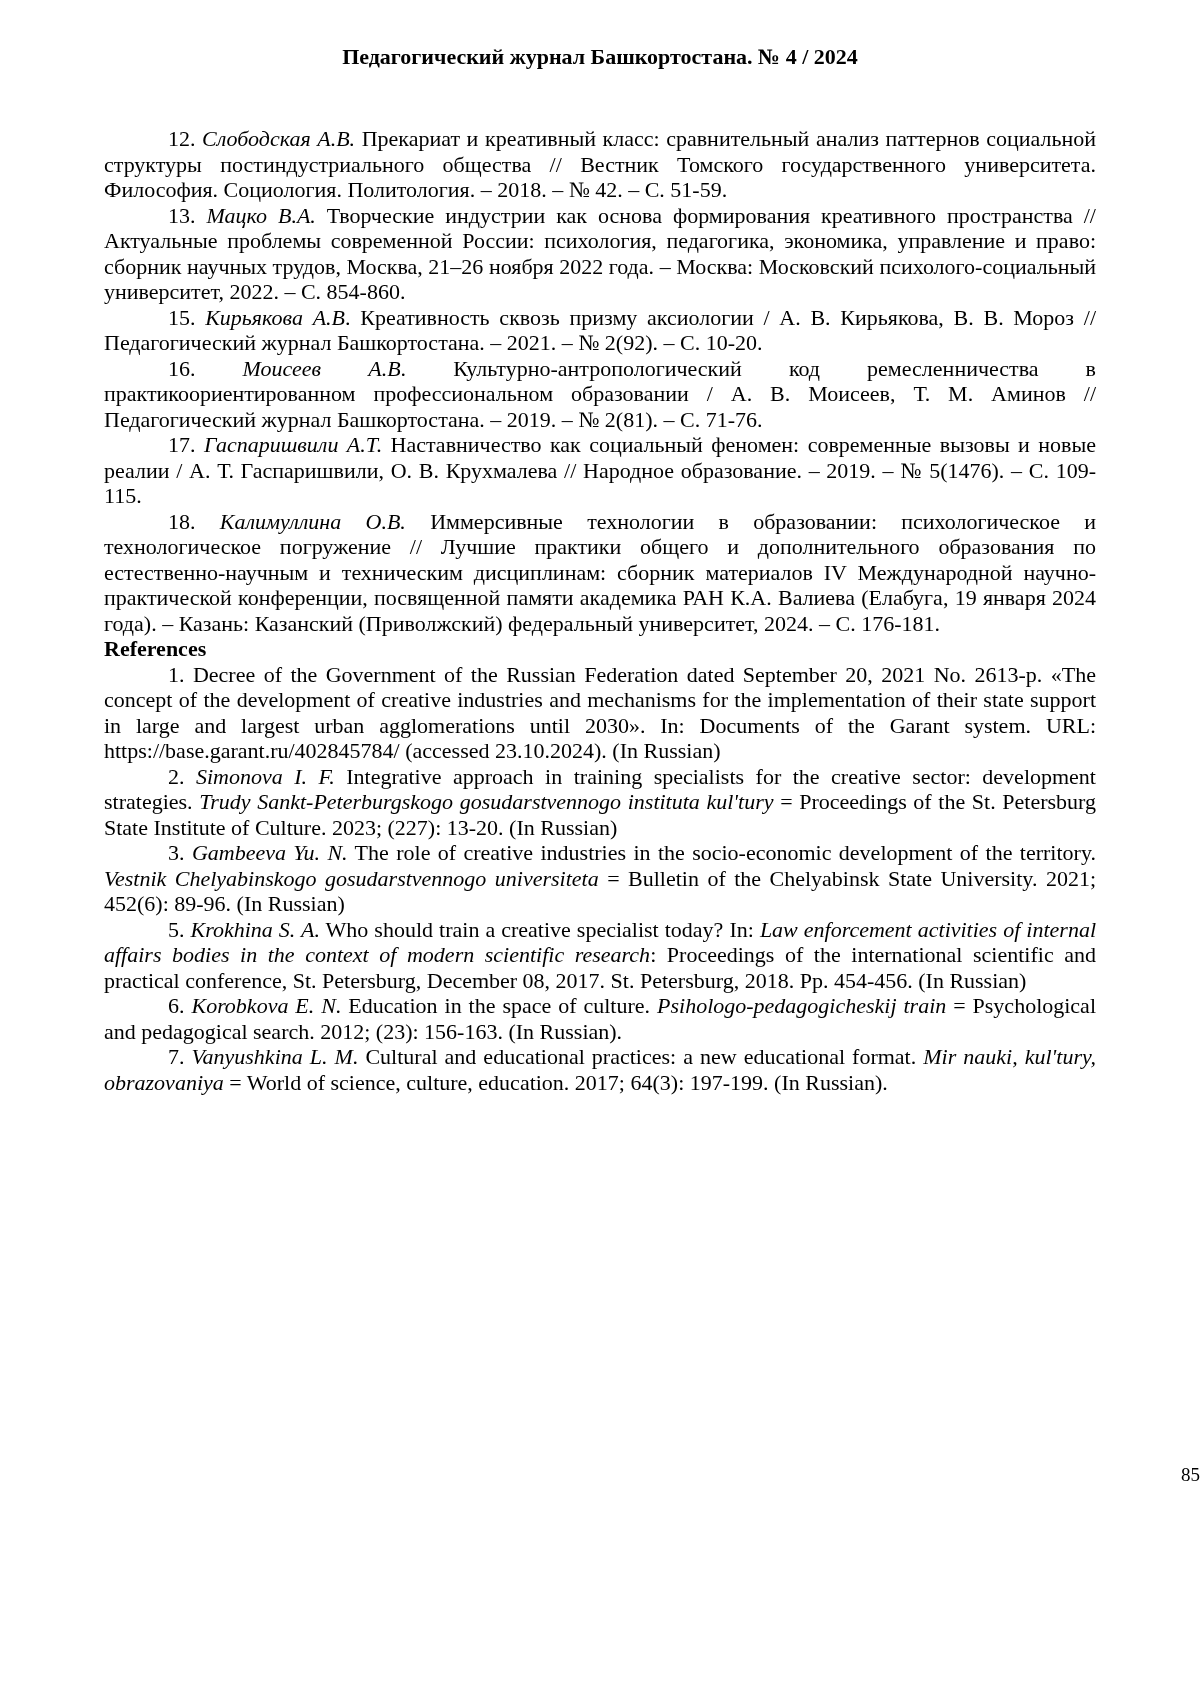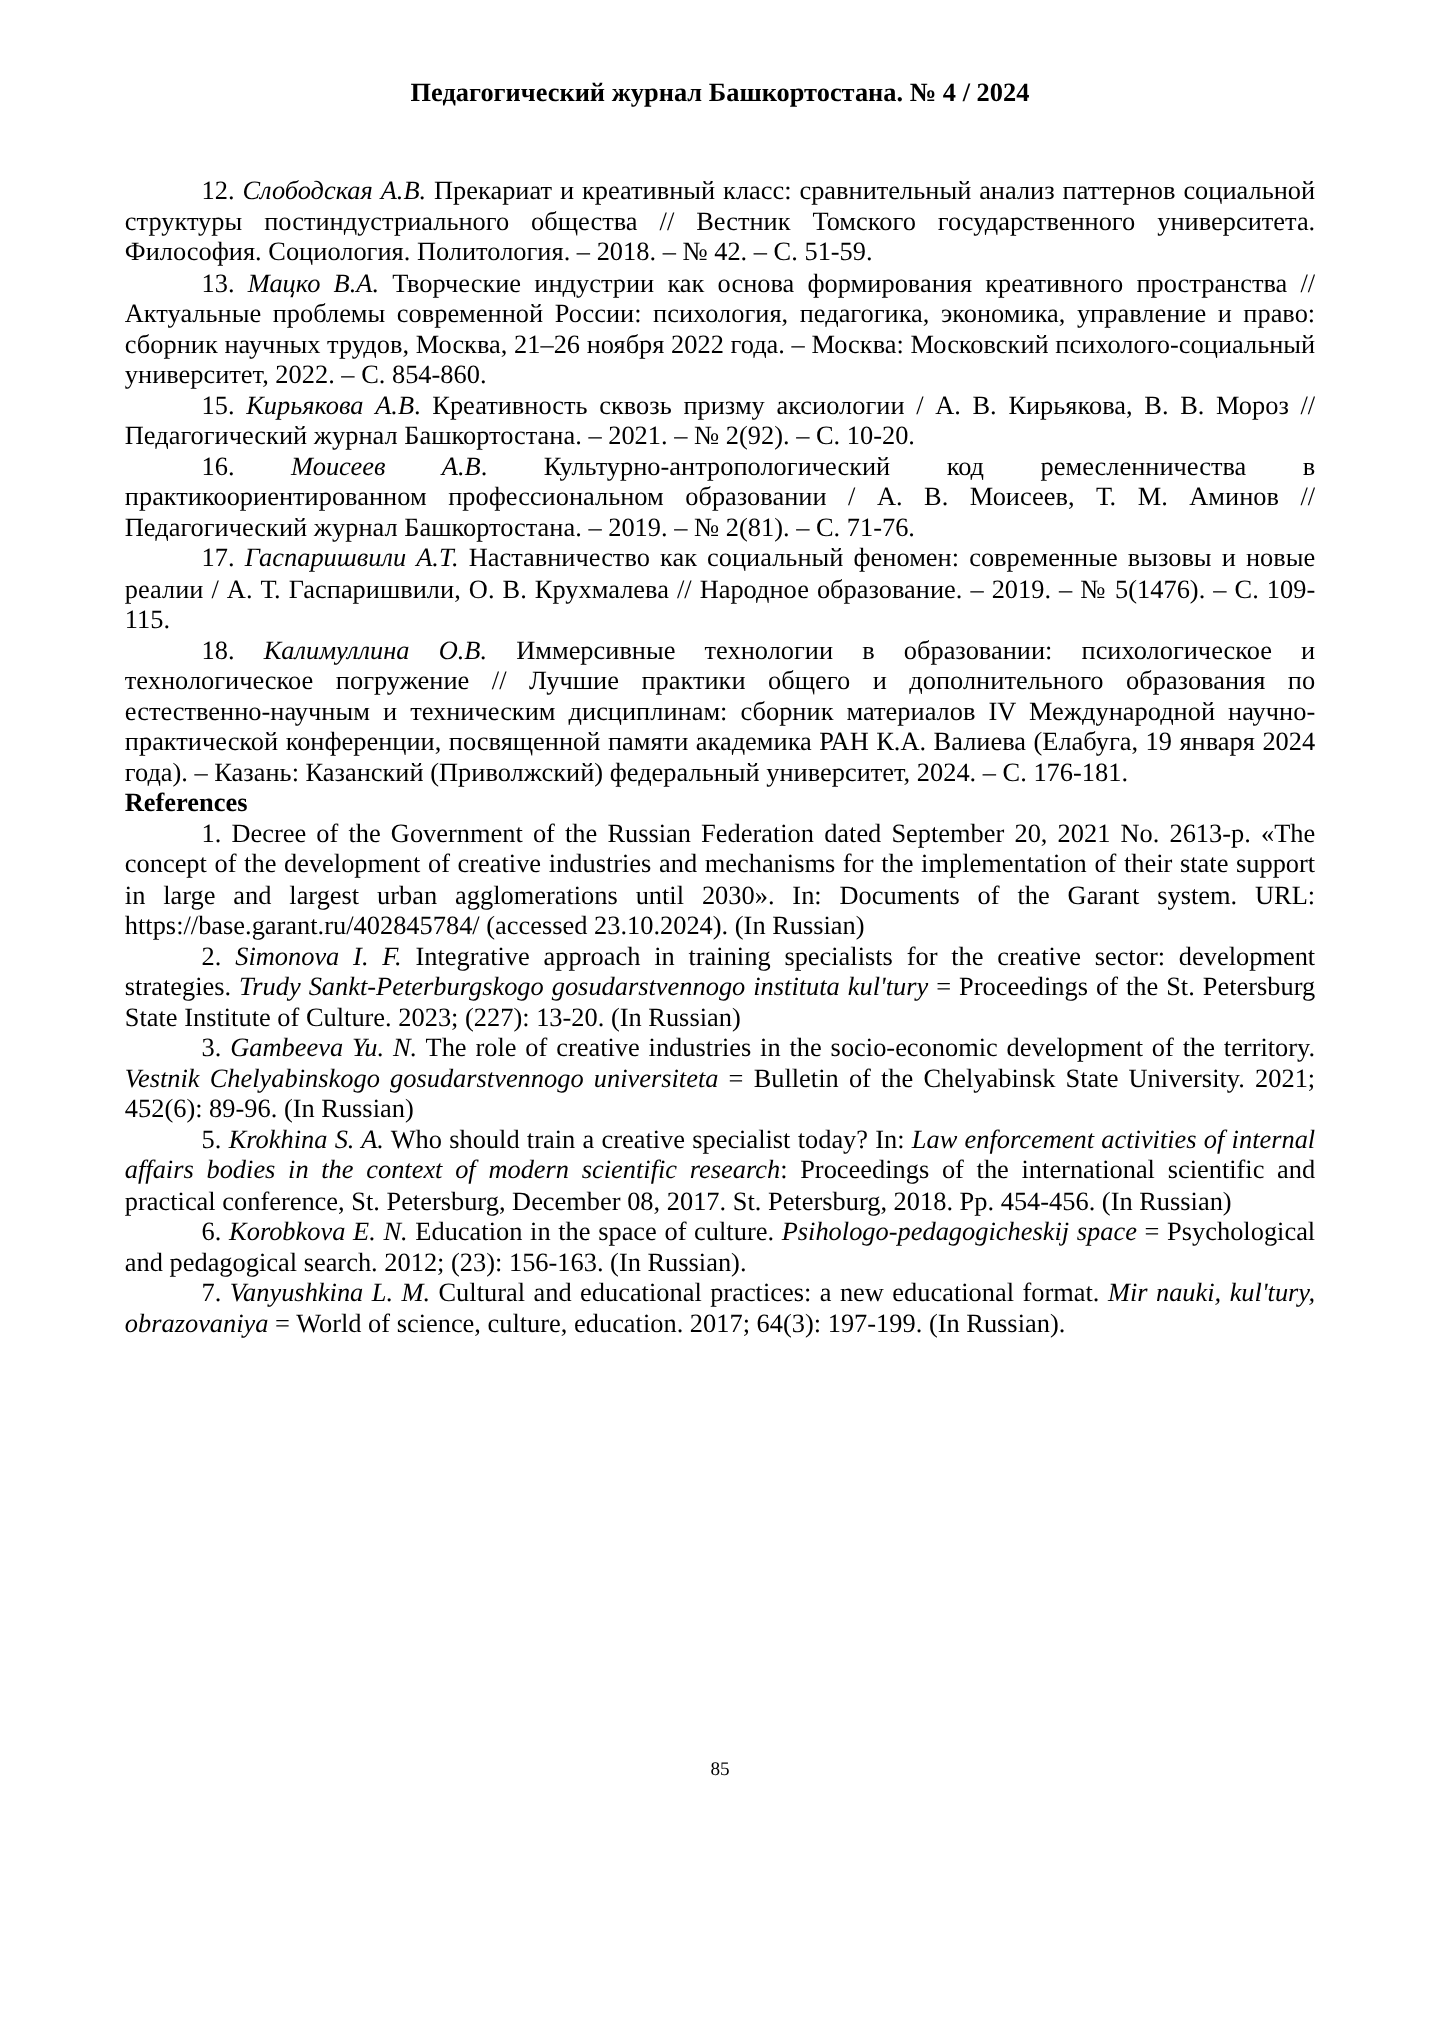--- a/index.html
+++ b/index.html
@@ -4,21 +4,21 @@
 <style>
   html, body { margin: 0; padding: 0; background: #ffffff; }
   .page {
     position: relative;
     width: 1200px;
     height: 1697px;
     background: #ffffff;
     color: #000000;
     font-family: "Liberation Serif", serif;
     box-sizing: border-box;
-    padding: 64px 104px 0 104px;
+    padding: 44px 104px 0 104px;
     overflow: hidden;
   }
   .journal-header {
     text-align: center;
     font-weight: bold;
     font-size: 22px;
     line-height: 26px;
     margin-bottom: 56px;
   }
   .ref-list { margin: 0; padding: 0; }
@@ -34,22 +34,22 @@
     text-align: left;
     font-weight: bold;
     font-size: 22px;
     line-height: 25.5px;
   }
   .page-number {
     position: absolute;
     top: 1462px;
     left: 0;
     right: 0;
-    text-align: center;
-    font-size: 16px;
+    text-align: right;
+    font-size: 19px;
     line-height: 26px;
   }
 </style>
 </head>
 <body>
 
 <div class="page">
 
   <div class="journal-header">Педагогический журнал Башкортостана. № 4 / 2024</div>
 
@@ -62,19 +62,19 @@
       <p class="ref"><span class="run-normal">18. </span><span class="run-italic">Калимуллина О.В.</span><span class="run-normal"> Иммерсивные технологии в образовании: психологическое и технологическое погружение // Лучшие практики общего и дополнительного образования по естественно-научным и техническим дисциплинам: сборник материалов IV Международной научно-практической конференции, посвященной памяти академика РАН К.А. Валиева (Елабуга, 19 января 2024 года). – Казань: Казанский (Приволжский) федеральный университет, 2024. – С. 176-181.</span></p>
     </div>
 
   <div class="ref-heading">References</div>
 
   <div class="ref-list" id="en-list">
       <p class="ref"><span class="run-normal">1. Decree of the Government of the Russian Federation dated September 20, 2021 No. 2613-р. «The concept of the development of creative industries and mechanisms for the implementation of their state support in large and largest urban agglomerations until 2030». In: Documents of the Garant system. URL: https://base.garant.ru/402845784/ (accessed 23.10.2024). (In Russian)</span></p>
       <p class="ref"><span class="run-normal">2. </span><span class="run-italic">Simonova I. F.</span><span class="run-normal"> Integrative approach in training specialists for the creative sector: development strategies. </span><span class="run-italic">Trudy Sankt-Peterburgskogo gosudarstvennogo instituta kul'tury</span><span class="run-normal"> = Proceedings of the St. Petersburg State Institute of Culture. 2023; (227): 13-20. (In Russian)</span></p>
       <p class="ref"><span class="run-normal">3. </span><span class="run-italic">Gambeeva Yu. N.</span><span class="run-normal"> The role of creative industries in the socio-economic development of the territory. </span><span class="run-italic">Vestnik Chelyabinskogo gosudarstvennogo universiteta</span><span class="run-normal"> = Bulletin of the Chelyabinsk State University. 2021; 452(6): 89-96. (In Russian)</span></p>
       <p class="ref"><span class="run-normal">5. </span><span class="run-italic">Krokhina S. A.</span><span class="run-normal"> Who should train a creative specialist today? In: </span><span class="run-italic">Law enforcement activities of internal affairs bodies in the context of modern scientific research</span><span class="run-normal">: Proceedings of the international scientific and practical conference, St. Petersburg, December 08, 2017. St. Petersburg, 2018. Pp. 454-456. (In Russian)</span></p>
-      <p class="ref"><span class="run-normal">6. </span><span class="run-italic">Korobkova E. N.</span><span class="run-normal"> Education in the space of culture. </span><span class="run-italic">Psihologo-pedagogicheskij space</span><span class="run-normal"> = Psychological and pedagogical search. 2012; (23): 156-163. (In Russian).</span></p>
+      <p class="ref"><span class="run-normal">6. </span><span class="run-italic">Korobkova E. N.</span><span class="run-normal"> Education in the space of culture. </span><span class="run-italic">Psihologo-pedagogicheskij train</span><span class="run-normal"> = Psychological and pedagogical search. 2012; (23): 156-163. (In Russian).</span></p>
       <p class="ref"><span class="run-normal">7. </span><span class="run-italic">Vanyushkina L. M.</span><span class="run-normal"> Cultural and educational practices: a new educational format. </span><span class="run-italic">Mir nauki, kul'tury, obrazovaniya</span><span class="run-normal"> = World of science, culture, education. 2017; 64(3): 197-199. (In Russian).</span></p>
     </div>
 
   <div class="page-number">85</div>
 
 </div>
 
 </body></html>

